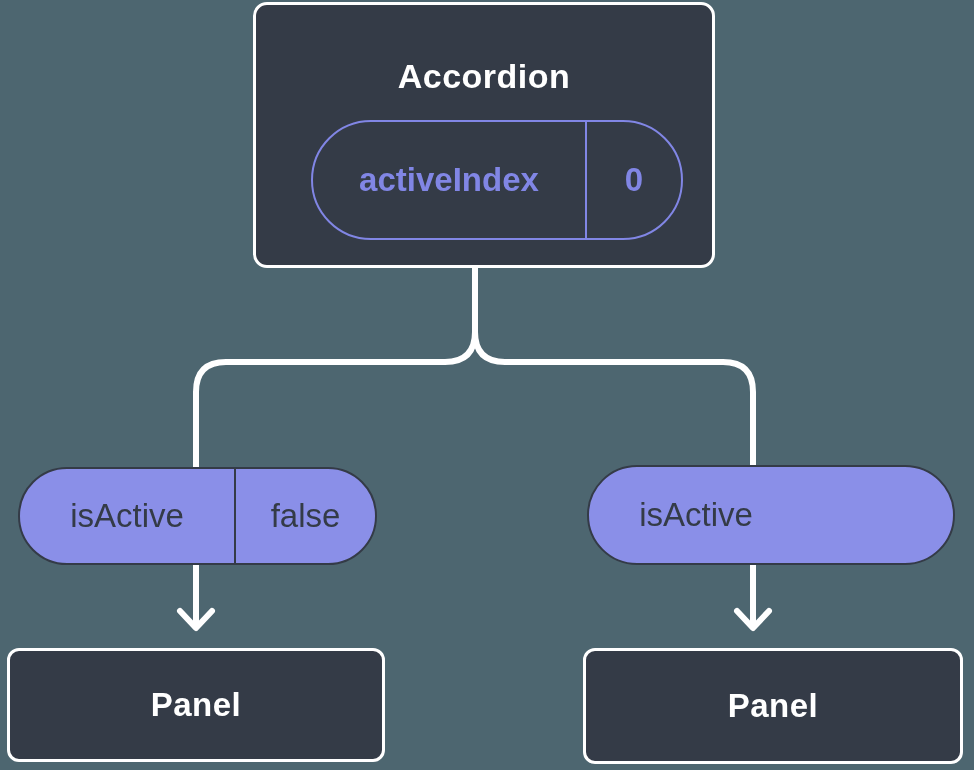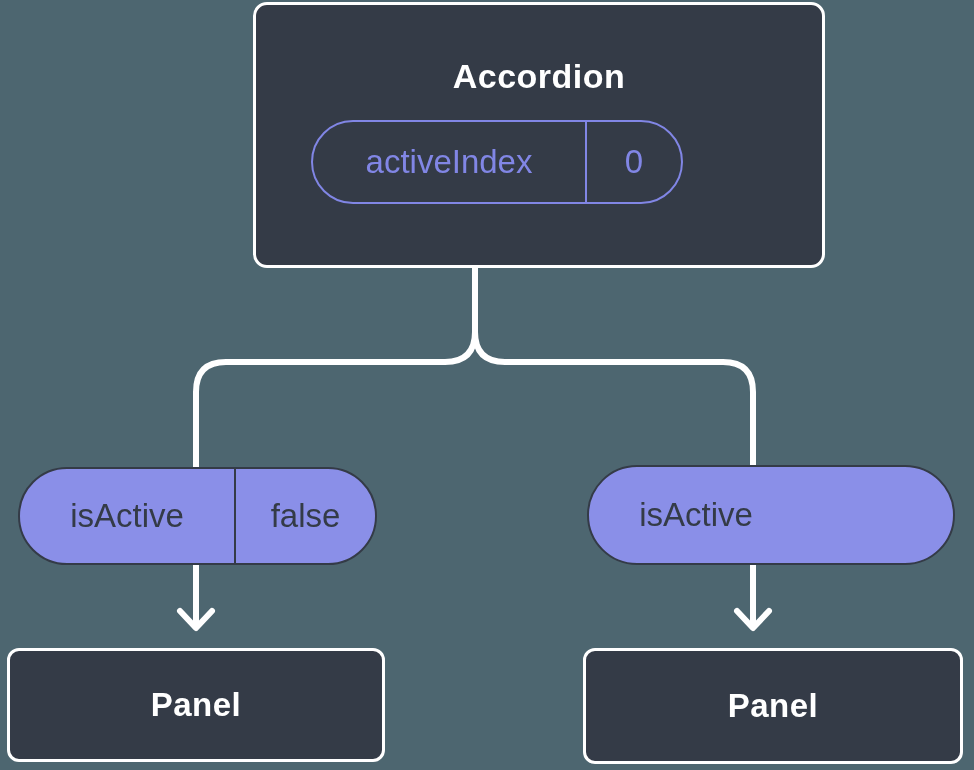--- a/index.html
+++ b/index.html
@@ -38,21 +38,21 @@
     position: absolute;
     background: var(--box-fill);
     border: 3px solid var(--box-border);
     z-index: 2;
     display: flex;
     flex-direction: column;
     align-items: center;
     justify-content: center;
   }
   .node-root {
-    left: 253px; top: 2px; width: 572px; height: 266px;
+    left: 253px; top: 2px; width: 462px; height: 266px;
     border-radius: 14px;
   }
   .node-title {
     color: var(--light-text);
     font-size: 34px;
     font-weight: 600;
     letter-spacing: 0.5px;
   }
   .node-root .node-title { position: absolute; top: 52px; }
 
@@ -64,24 +64,25 @@
     z-index: 3;
     overflow: hidden;
   }
   .pill .seg {
     display: flex;
     align-items: center;
     justify-content: center;
     font-size: 33px;
   }
   .state-pill {
-    left: 311px; top: 120px; width: 372px; height: 84px;
+    left: 311px; top: 120px; width: 372px; height: 120px;
     border: 2px solid var(--state-accent);
     background: transparent;
     color: var(--state-accent);
+    font-weight: bold;
   }
   .state-pill .seg-name { width: 272px; }
   .state-pill .seg-value { flex: 1; border-left: 2px solid var(--state-accent); }
 
   .prop-pill {
     border: 2px solid var(--pill-border);
     background: var(--pill-fill);
     color: var(--dark-text);
   }
   .prop-pill .seg-name { width: 214px; }

